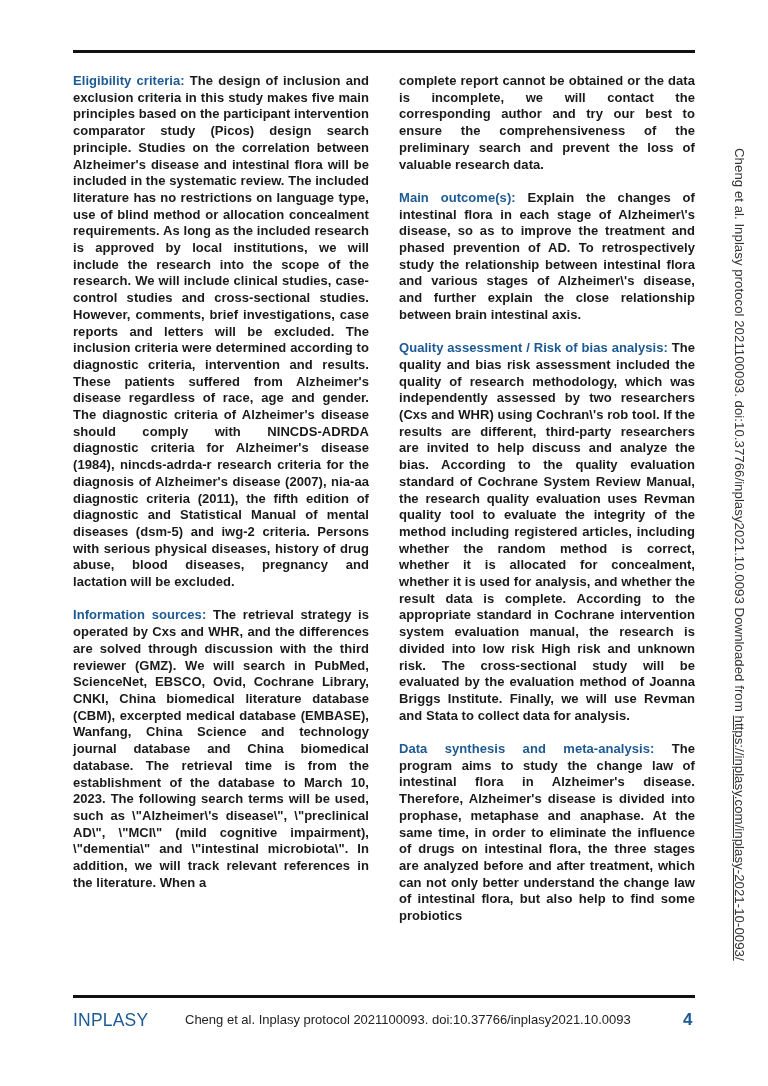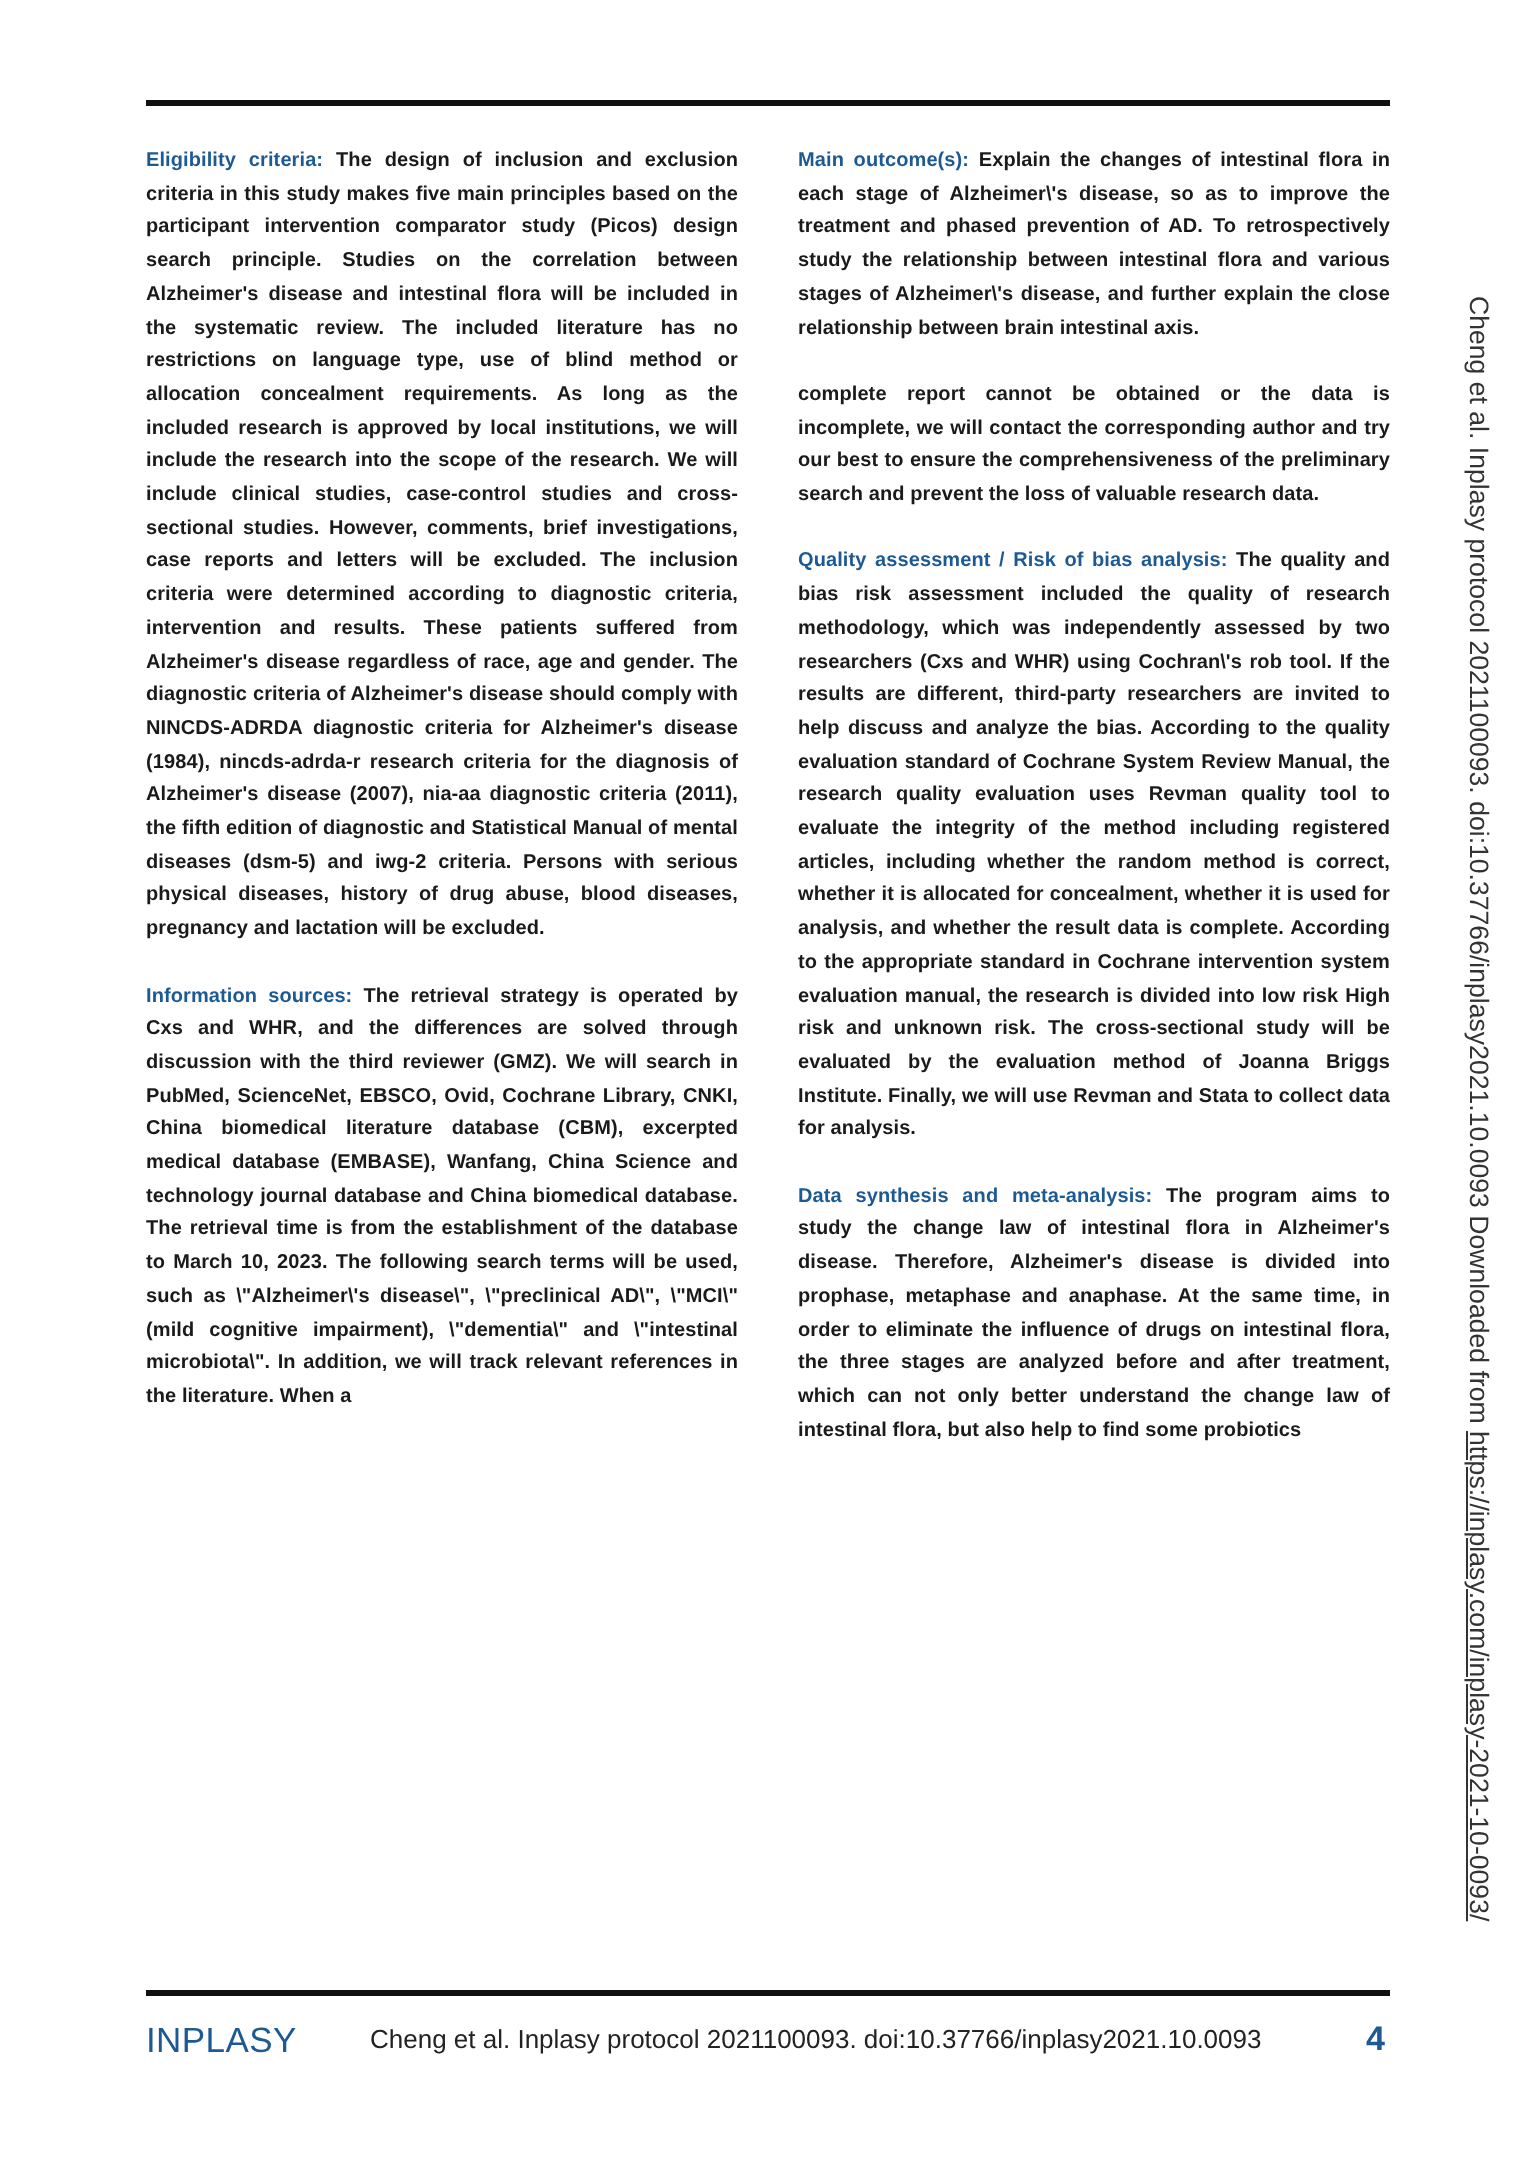--- a/index.html
+++ b/index.html
@@ -22,21 +22,21 @@
       height: 3px;
       background: #111111;
     }
     .rule.top { top: 50px; }
     .rule.bottom { top: 995px; }
 
     .column {
       position: absolute;
       top: 73px;
       width: 296px;
-      font-size: 10px;
+      font-size: 13px;
       line-height: 16.7px;
       font-weight: bold;
       text-align: justify;
       letter-spacing: 0.05px;
     }
     .column.left { left: 73px; }
     .column.right { left: 399px; top: 73px; }
 
     .section { margin: 0 0 16.7px 0; }
     .section.cont { margin-bottom: 16.7px; }
@@ -93,24 +93,24 @@
 <div class="column left">
   <p class="section">
     <span class="heading">Eligibility criteria:</span><span> The design of inclusion and exclusion criteria in this study makes five main principles based on the participant intervention comparator study (Picos) design search principle. Studies on the correlation between Alzheimer's disease and intestinal flora will be included in the systematic review. The included literature has no restrictions on language type, use of blind method or allocation concealment requirements. As long as the included research is approved by local institutions, we will include the research into the scope of the research. We will include clinical studies, case-control studies and cross-sectional studies. However, comments, brief investigations, case reports and letters will be excluded. The inclusion criteria were determined according to diagnostic criteria, intervention and results. These patients suffered from Alzheimer's disease regardless of race, age and gender. The diagnostic criteria of Alzheimer's disease should comply with NINCDS-ADRDA diagnostic criteria for Alzheimer's disease (1984), nincds-adrda-r research criteria for the diagnosis of Alzheimer's disease (2007), nia-aa diagnostic criteria (2011), the fifth edition of diagnostic and Statistical Manual of mental diseases (dsm-5) and iwg-2 criteria. Persons with serious physical diseases, history of drug abuse, blood diseases, pregnancy and lactation will be excluded.</span>
   </p>
   <p class="section">
     <span class="heading">Information sources:</span><span> The retrieval strategy is operated by Cxs and WHR, and the differences are solved through discussion with the third reviewer (GMZ). We will search in PubMed, ScienceNet, EBSCO, Ovid, Cochrane Library, CNKI, China biomedical literature database (CBM), excerpted medical database (EMBASE), Wanfang, China Science and technology journal database and China biomedical database. The retrieval time is from the establishment of the database to March 10, 2023. The following search terms will be used, such as \"Alzheimer\'s disease\", \"preclinical AD\", \"MCI\" (mild cognitive impairment), \"dementia\" and \"intestinal microbiota\". In addition, we will track relevant references in the literature. When a</span>
   </p>
 </div>
 
 <div class="column right">
+  <p class="section cont">complete report cannot be obtained or the data is incomplete, we will contact the corresponding author and try our best to ensure the comprehensiveness of the preliminary search and prevent the loss of valuable research data.</p>
   <p class="section">
     <span class="heading">Main outcome(s):</span><span> Explain the changes of intestinal flora in each stage of Alzheimer\'s disease, so as to improve the treatment and phased prevention of AD. To retrospectively study the relationship between intestinal flora and various stages of Alzheimer\'s disease, and further explain the close relationship between brain intestinal axis.</span>
   </p>
-  <p class="section cont">complete report cannot be obtained or the data is incomplete, we will contact the corresponding author and try our best to ensure the comprehensiveness of the preliminary search and prevent the loss of valuable research data.</p>
   <p class="section">
     <span class="heading">Quality assessment / Risk of bias analysis:</span><span> The quality and bias risk assessment included the quality of research methodology, which was independently assessed by two researchers (Cxs and WHR) using Cochran\'s rob tool. If the results are different, third-party researchers are invited to help discuss and analyze the bias. According to the quality evaluation standard of Cochrane System Review Manual, the research quality evaluation uses Revman quality tool to evaluate the integrity of the method including registered articles, including whether the random method is correct, whether it is allocated for concealment, whether it is used for analysis, and whether the result data is complete. According to the appropriate standard in Cochrane intervention system evaluation manual, the research is divided into low risk High risk and unknown risk. The cross-sectional study will be evaluated by the evaluation method of Joanna Briggs Institute. Finally, we will use Revman and Stata to collect data for analysis.</span>
   </p>
   <p class="section">
     <span class="heading">Data synthesis and meta-analysis:</span><span> The program aims to study the change law of intestinal flora in Alzheimer's disease. Therefore, Alzheimer's disease is divided into prophase, metaphase and anaphase. At the same time, in order to eliminate the influence of drugs on intestinal flora, the three stages are analyzed before and after treatment, which can not only better understand the change law of intestinal flora, but also help to find some probiotics</span>
   </p>
 </div>
 
 <div class="sidebar-text">
   <span>Cheng et al. Inplasy protocol 2021100093. doi:10.37766/inplasy2021.10.0093 Downloaded from </span><span class="link">https://inplasy.com/inplasy-2021-10-0093/</span>

